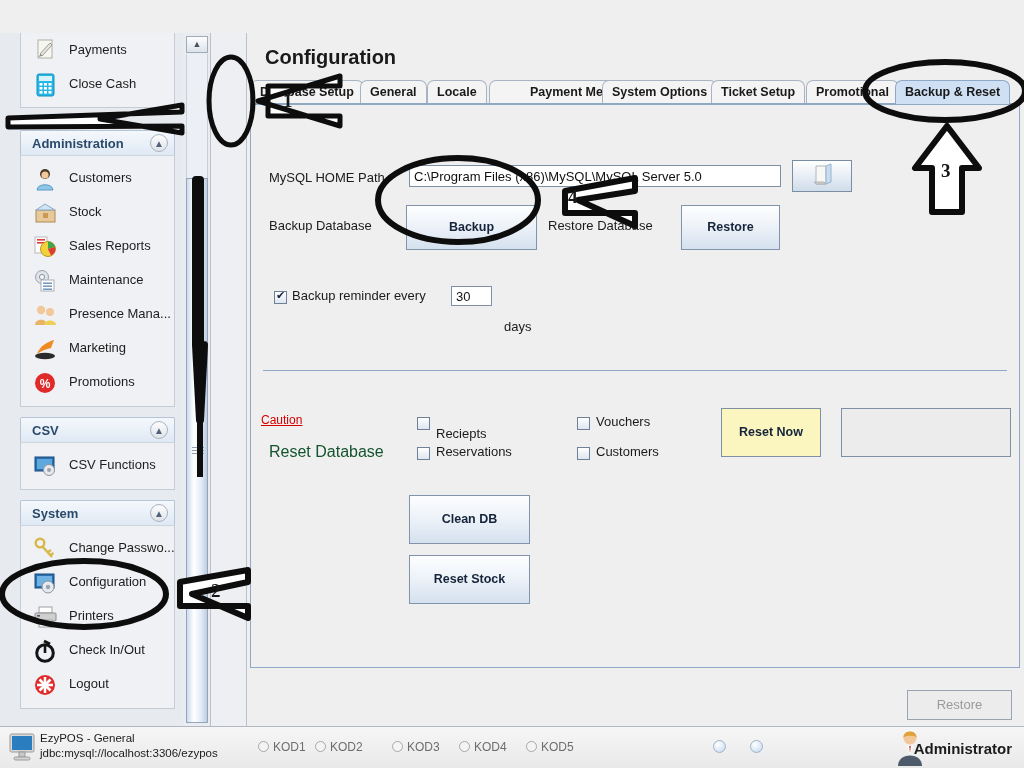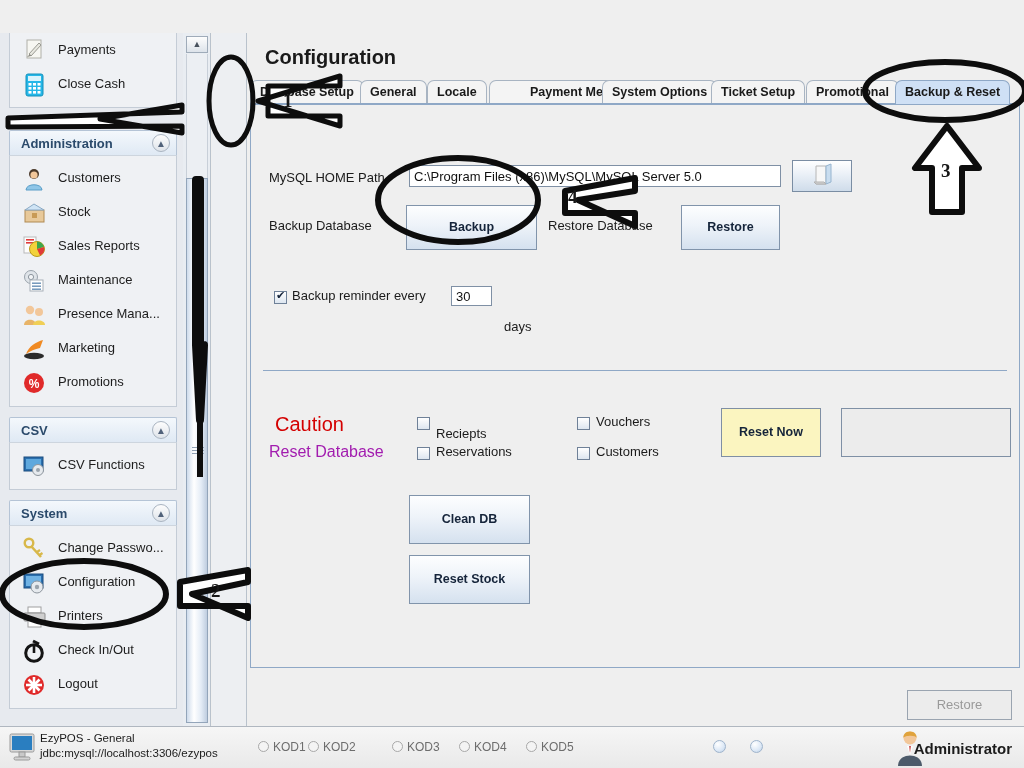--- a/index.html
+++ b/index.html
@@ -36,22 +36,23 @@
     font-size: 34px; font-weight: bold; letter-spacing: -1px;
     font-family: "Liberation Sans", sans-serif;
   }
   #logo .mi { color: #1c1c1c; }
   #logo .pos { color: #d81616; }
 
   
   #sidebar {
     position: absolute; left: 0; top: 33px; width: 190px; height: 693px;
     background: #e7eaef;
-    border-right: 4px solid #7f1d1d;
+    border-right: 6px solid #7f1d1d;
     overflow: hidden;
+    padding-left: 11px;
   }
   .grp { margin: 0 9px 10px 9px; }
   .grp-head {
     position: relative;
     height: 25px; line-height: 25px;
     padding-left: 11px;
     font-size: 13px; font-weight: bold; color: #2b4a6b;
     background: linear-gradient(to bottom, #f4f8fc 0%, #dfe9f4 100%);
     border: 1px solid #b5c4d6;
     border-bottom: none;
@@ -210,26 +211,26 @@
   .cbx.on::after {
     content: "✔"; position: absolute; left: 1px; top: -3px;
     font-size: 11px; color: #14233a;
   }
   .cbtext { position: absolute; font-size: 13px; color: #1b1b1b; }
   #hr1 {
     position: absolute; left: 12px; right: 12px; top: 265px; height: 1px;
     background: #8fa8c6;
   }
   #caution {
-    position: absolute; left: 24px; top: 308px;
-    font-size: 20px; color: #d40000; font-weight: normal;
+    position: absolute; left: 10px; top: 308px;
+    font-size: 12px; color: #d40000; font-weight: normal; text-decoration: underline;
   }
   #resetdb {
     position: absolute; left: 18px; top: 338px;
-    font-size: 16px; color: #a21caf;
+    font-size: 16px; color: #14532d;
   }
   #resetnow {
     position: absolute; left: 470px; top: 303px; width: 100px; height: 49px;
     background: #fbf5c0; border: 1px solid #7f8fa4;
     font-size: 12.5px; font-weight: bold; color: #15243a;
     text-align: center; line-height: 47px;
   }
   #resetout {
     position: absolute; left: 590px; top: 303px; width: 170px; height: 49px;
     background: #ececec; border: 1px solid #7f90a5;
@@ -587,21 +588,21 @@
         <rect x="2" y="1" width="24" height="18" rx="1.5" fill="#d9d9d9" stroke="#9a9a9a"></rect>
         <rect x="4" y="3" width="20" height="14" fill="#2a7ec0"></rect>
         <rect x="11" y="19" width="6" height="5" fill="#c9c9c9" stroke="#9a9a9a"></rect>
         <rect x="6" y="24" width="16" height="3" rx="1.5" fill="#d4d4d4" stroke="#9a9a9a"></rect>
       </svg>
     </span>
     <div id="stxt1">EzyPOS - General</div>
     <div id="stxt2">jdbc:mysql://localhost:3306/ezypos</div>
 
     <div class="kod" style="left:258px;text-align:center;"><span class="r"></span><span>KOD1</span></div>
-    <div class="kod" style="left:308px;"><span class="r"></span><span>KOD2</span></div>
+    <div class="kod" style="left:315px;"><span class="r"></span><span>KOD2</span></div>
     <div class="kod" style="left:392px;"><span class="r"></span><span>KOD3</span></div>
     <div class="kod" style="left:459px;"><span class="r"></span><span>KOD4</span></div>
     <div class="kod" style="left:526px;"><span class="r"></span><span>KOD5</span></div>
 
     <div class="bluedot" style="left:713px;"></div>
     <div class="bluedot" style="left:750px;"></div>
 
     <span style="position:absolute;right:98px;top:2px;">
       <svg width="32" height="38" viewBox="0 0 32 38">
         <circle cx="16" cy="9" r="6.5" fill="#f2c79a"></circle>

